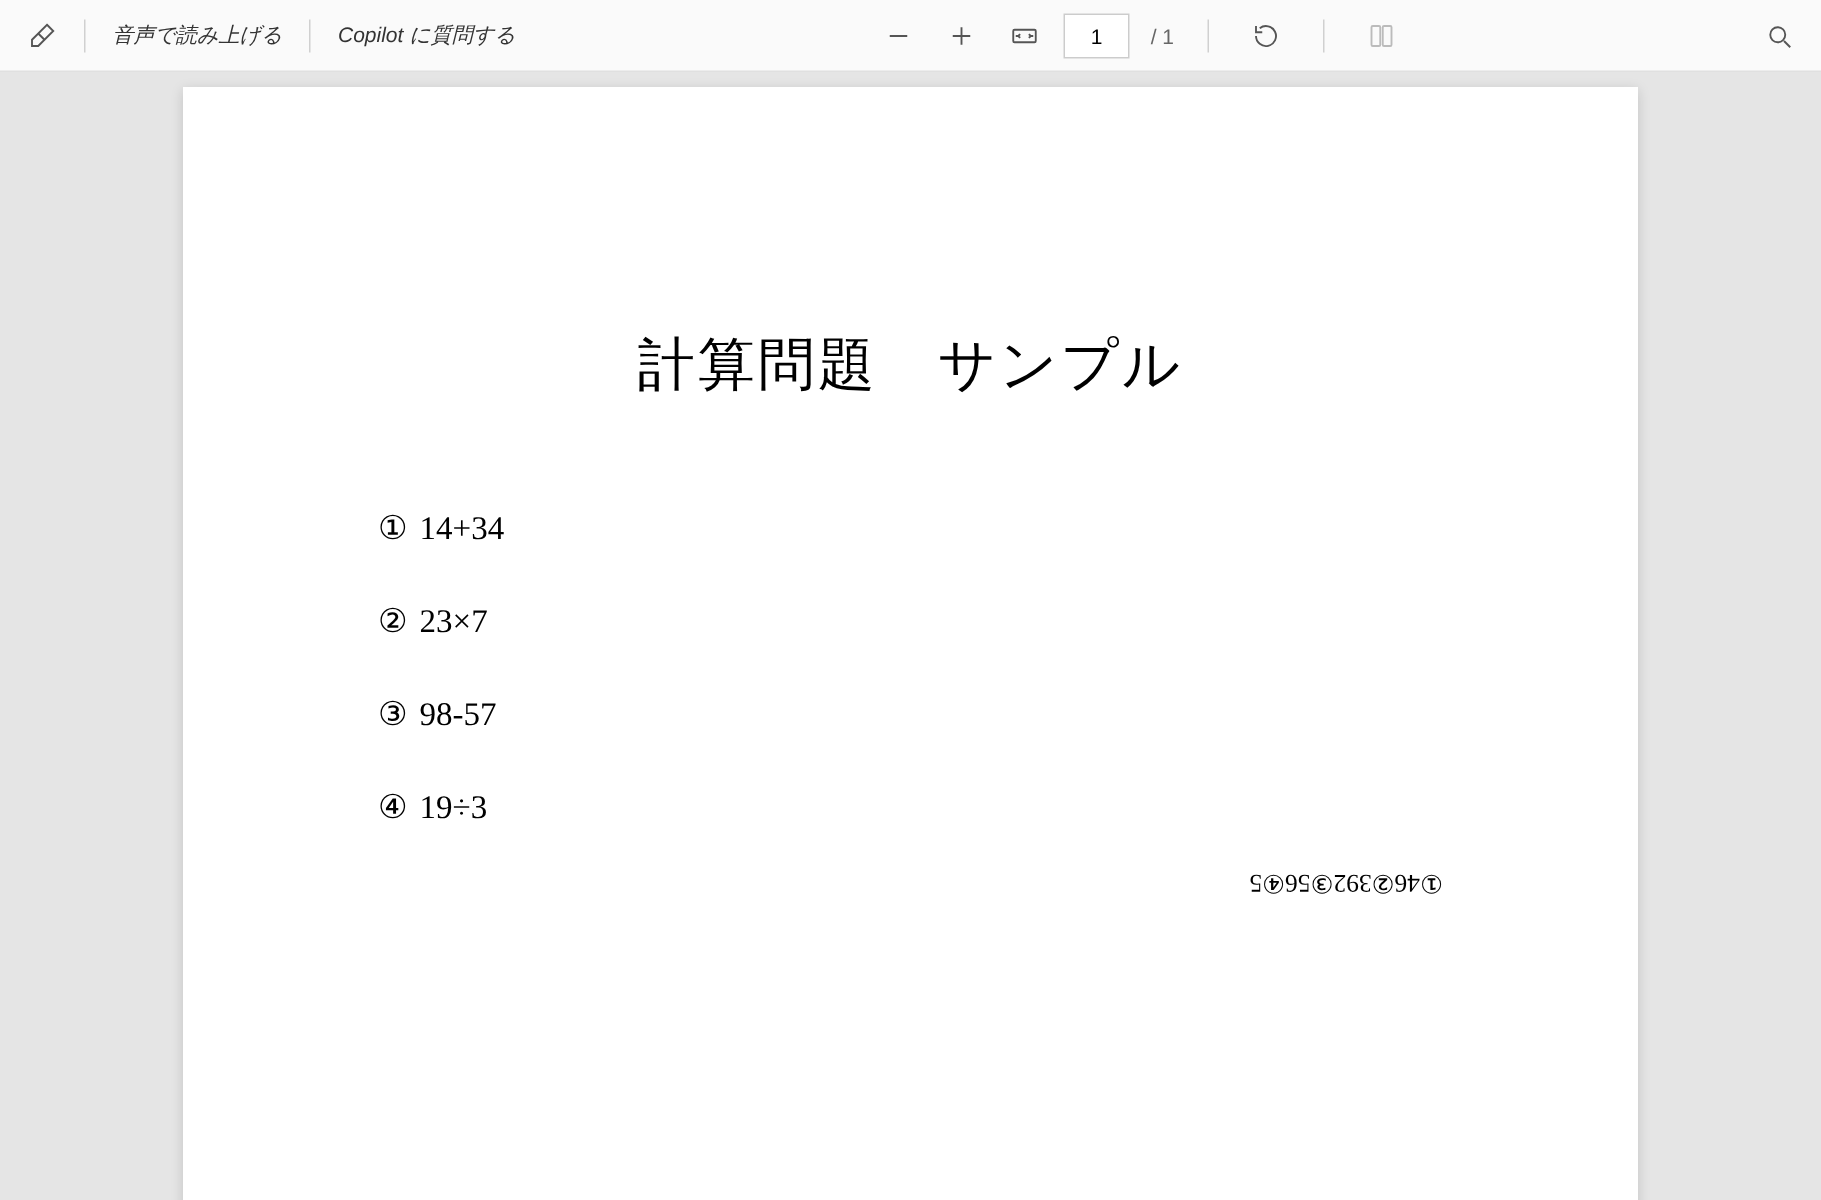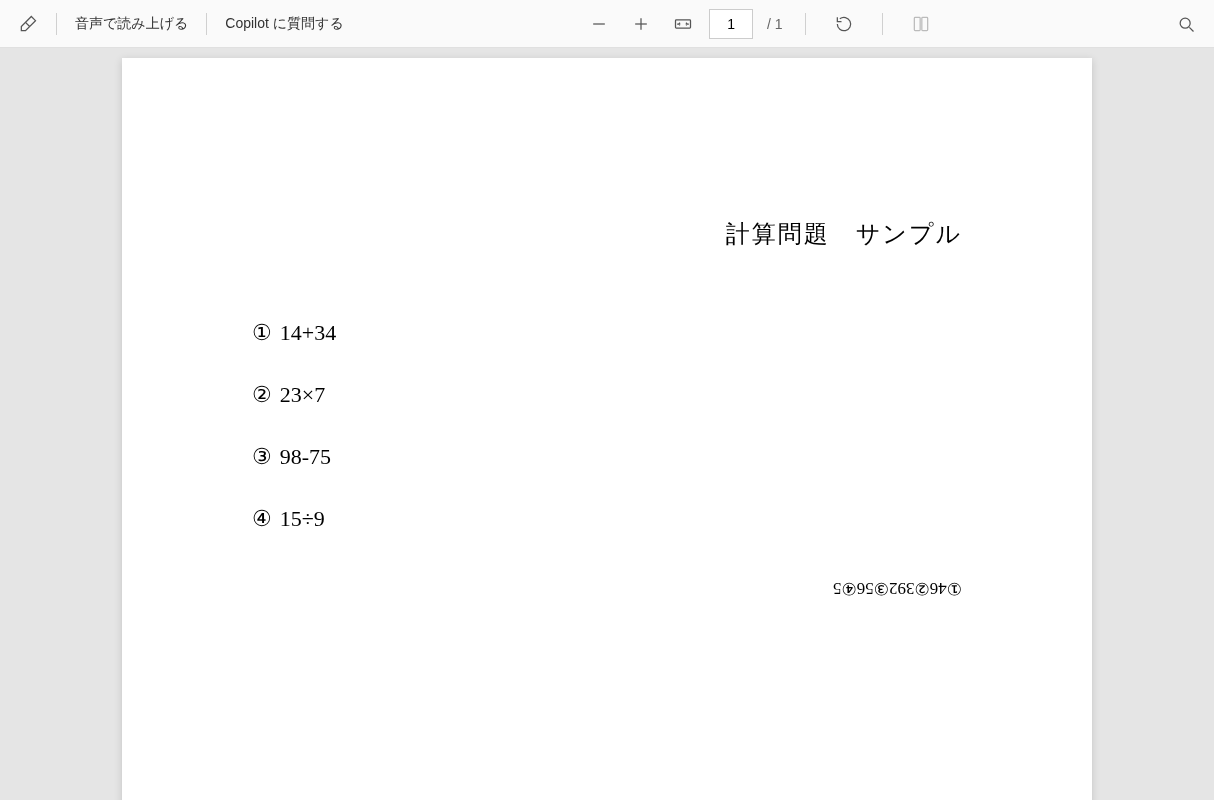--- a/index.html
+++ b/index.html
@@ -57,20 +57,21 @@
       color: #444;
       font-size: 14px;
     }
     .toolbar-text-btn {
       background: none;
       border: none;
       cursor: pointer;
       font-size: 14px;
       color: #333;
       padding: 4px 6px;
+      font-style: italic;
     }
     .icon-svg { width: 20px; height: 20px; stroke: #555; fill: none; stroke-width: 1.5; }
     .icon-svg-disabled { stroke: #bbb; }
     .page-input {
       width: 44px;
       height: 30px;
       border: 1px solid #ccc;
       text-align: center;
       font-size: 14px;
       background: #fff;
@@ -92,22 +93,22 @@
     .page {
       background: #fff;
       width: 970px;
       min-height: 1200px;
       box-shadow: 0 2px 8px rgba(0,0,0,0.15);
       position: relative;
       padding: 160px 130px 60px 130px;
       font-family: "Times New Roman", "Yu Mincho", serif;
     }
     .doc-title {
-      text-align: right;
-      font-size: 24px;
+      text-align: center;
+      font-size: 38px;
       font-weight: normal;
       color: #000;
       margin-bottom: 70px;
       letter-spacing: 2px;
     }
     .problems {
       display: flex;
       flex-direction: column;
       gap: 36px;
       font-size: 22px;
@@ -203,22 +204,22 @@
       <div class="problem-line">
         <span class="circled">①</span>
         <span>14+34</span>
       </div>
       <div class="problem-line">
         <span class="circled">②</span>
         <span>23×7</span>
       </div>
       <div class="problem-line">
         <span class="circled">③</span>
-        <span>98-75</span>
+        <span>98-57</span>
       </div>
       <div class="problem-line">
         <span class="circled">④</span>
-        <span>15÷9</span>
+        <span>19÷3</span>
       </div>
     </div>
     <div class="answers">①46②392③56④5</div>
   </div>
 </div>
 
 </body></html>

